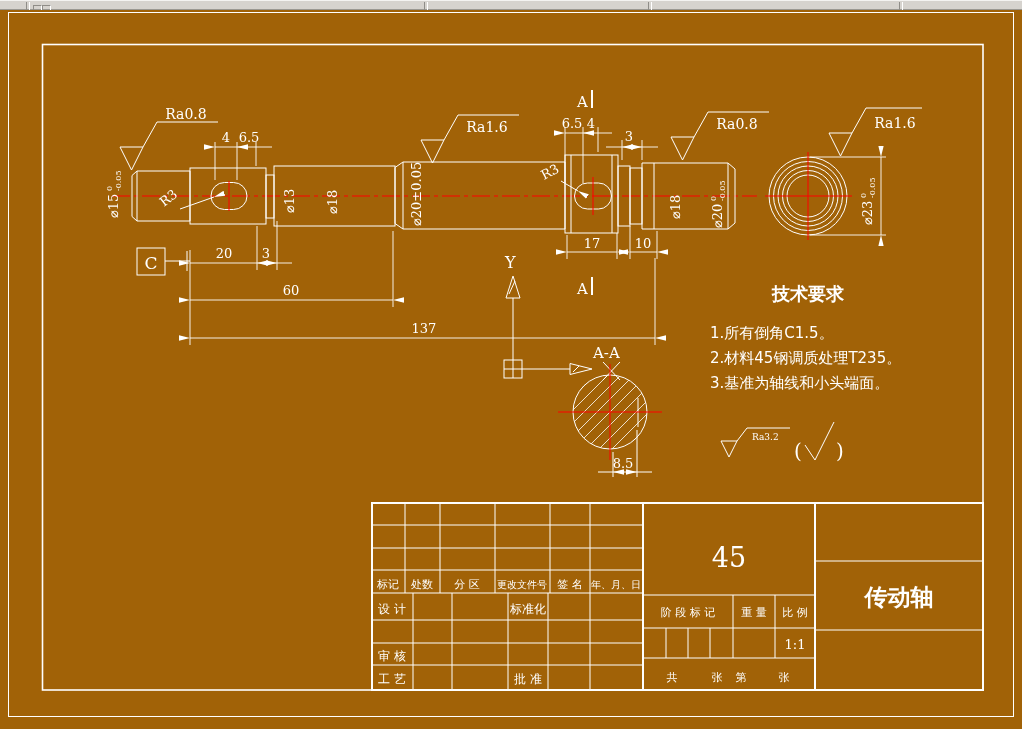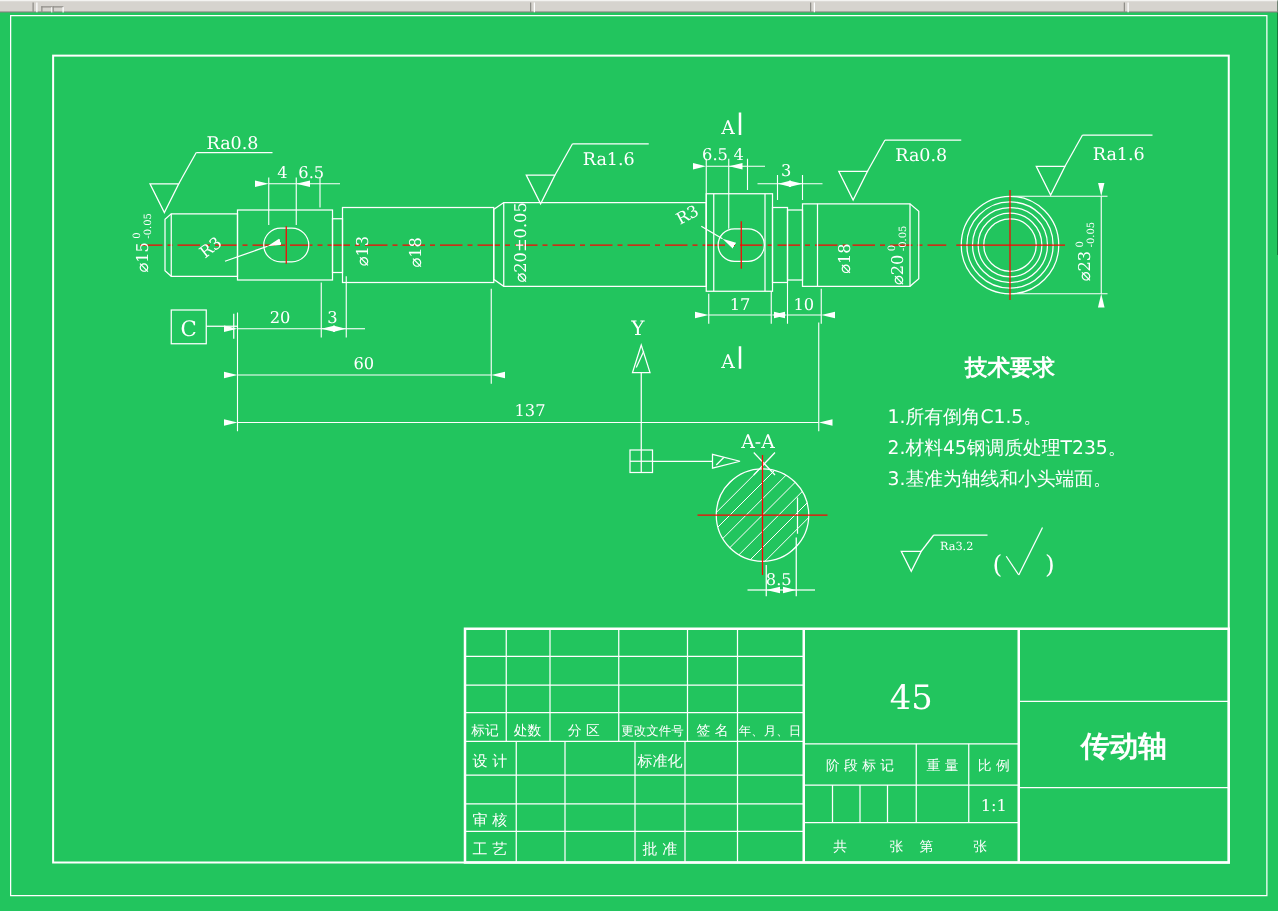--- a/index.html
+++ b/index.html
@@ -3,21 +3,21 @@
 <meta charset="utf-8">
 <style>
   html,body{margin:0;padding:0;background:#000;}
   body{width:1022px;height:729px;overflow:hidden;font-family:"DejaVu Sans",sans-serif;}
   
   #chrome{position:absolute;left:0;top:0;width:1022px;height:10px;
           background:#d6d3ce;border-top:1px solid #f4f3f1;box-sizing:border-box;
           border-bottom:1px solid #9a9892;}
   .sep{position:absolute;top:1px;width:2px;height:8px;border-left:1px solid #8f8d88;border-right:1px solid #ffffff;}
   .btn-notch{position:absolute;top:4px;width:7px;height:6px;border-left:1px solid #8f8d88;border-top:1px solid #8f8d88;border-right:1px solid #fff;}
-  #canvas{position:absolute;left:0;top:10px;width:1022px;height:719px;background:#22c55e;}
+  #canvas{position:absolute;left:0;top:10px;width:1022px;height:719px;background:#a16207;}
   svg{display:block;}
   svg text{fill:#fff;}
   .dimtxt{font-family:"DejaVu Serif",serif;}
   .cjk{font-family:"DejaVu Sans",sans-serif;}
   .thin{stroke:#fff;stroke-width:1;fill:none;}
   .thick{stroke:#fff;stroke-width:2;fill:none;}
   .red{stroke:#f00;stroke-width:1;fill:none;}
 </style>
 </head>
 <body>

